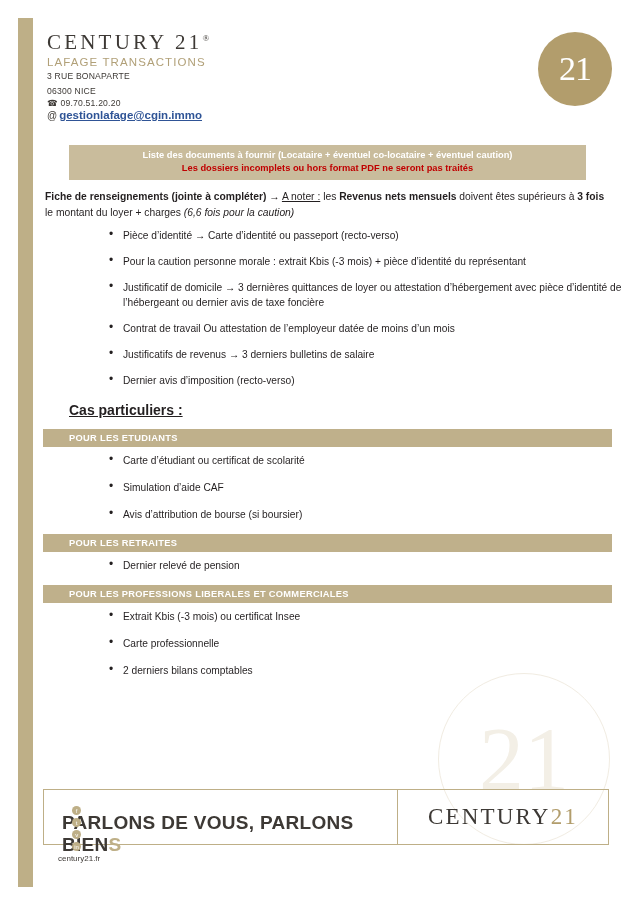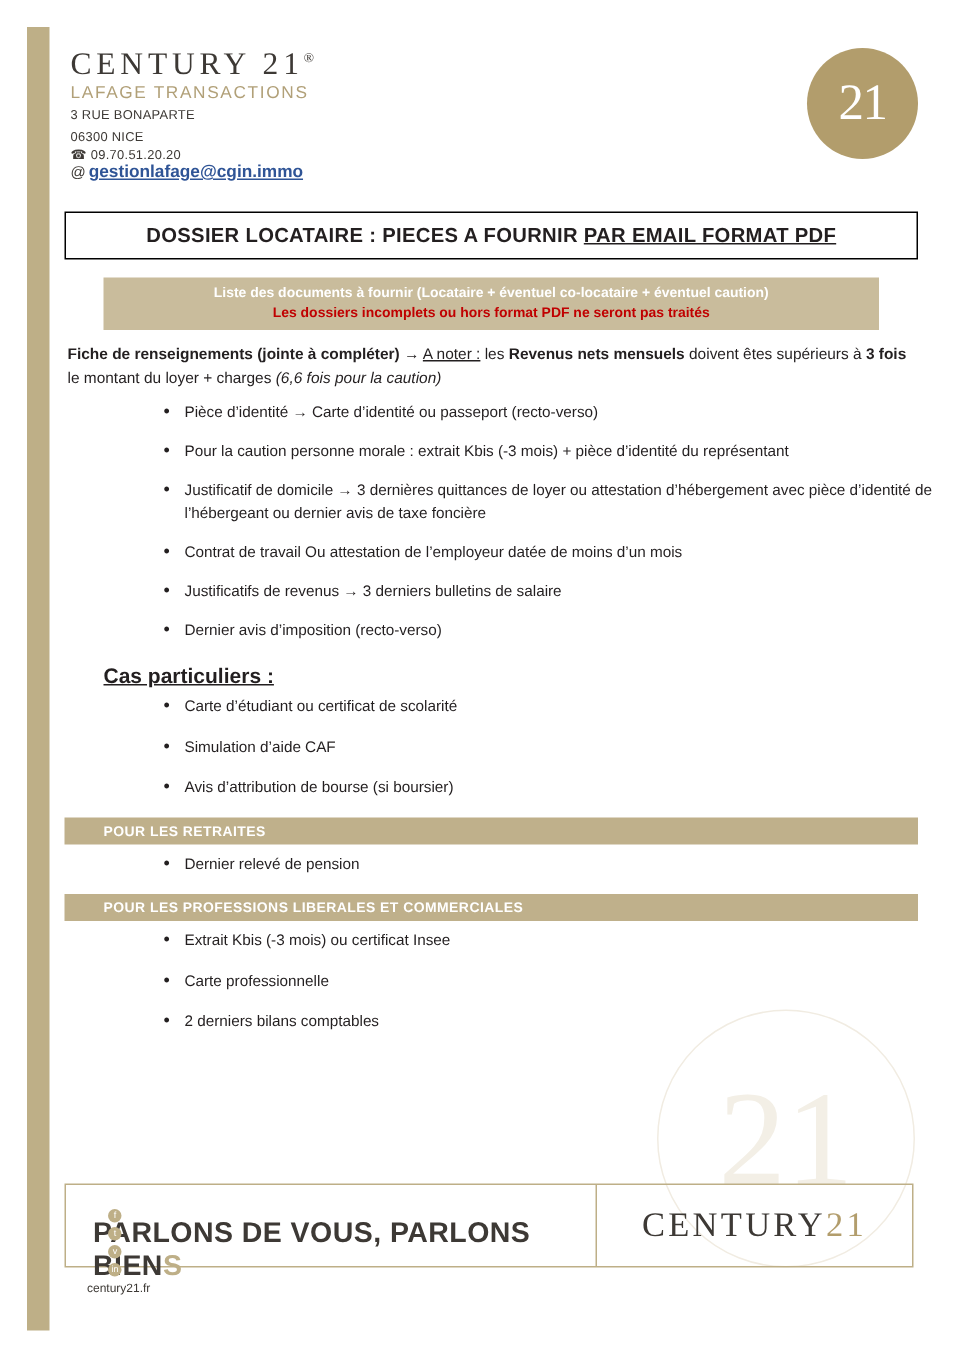--- a/index.html
+++ b/index.html
@@ -313,23 +313,20 @@
     <div class="header">
       <div class="brand-name"><span>CENTURY 21</span><span class="reg">®</span></div>
       <div class="brand-sub">LAFAGE TRANSACTIONS</div>
       <div class="addr">3 RUE BONAPARTE</div>
       <div class="addr">06300 NICE</div>
       <div class="phone-line">☎ 09.70.51.20.20</div>
       <div class="email-line"><span class="at-glyph">@</span><a href="#">gestionlafage@cgin.immo</a></div>
       <div class="logo-circle">21</div>
     </div>
 
-    <div class="title-box">
-      <span>DOSSIER LOCATAIRE : PIECES A FOURNIR </span><span class="ul">PAR EMAIL FORMAT PDF</span>
-    </div>
 
     <div class="notice">
       <div class="l1">Liste des documents à fournir (Locataire + éventuel co-locataire + éventuel caution)</div>
       <div class="l2">Les dossiers incomplets ou hors format PDF ne seront pas traités</div>
     </div>
 
     <div class="intro">
       <b>Fiche de renseignements (jointe à compléter)</b><span> → </span><span class="u">A noter :</span><span> les </span><b>Revenus nets mensuels</b><span> doivent êtes supérieurs à </span><b>3 fois</b><span> le montant du loyer + charges </span><i>(6,6 fois pour la caution)</i>
     </div>
 
@@ -337,20 +334,21 @@
       <li>Pièce d’identité → Carte d’identité ou passeport (recto-verso)</li>
       <li>Pour la caution personne morale : extrait Kbis (-3 mois) + pièce d’identité du représentant</li>
       <li>Justificatif de domicile → 3 dernières quittances de loyer ou attestation d’hébergement avec pièce d’identité de l’hébergeant ou dernier avis de taxe foncière</li>
       <li>Contrat de travail Ou attestation de l’employeur datée de moins d’un mois</li>
       <li>Justificatifs de revenus → 3 derniers bulletins de salaire</li>
       <li>Dernier avis d’imposition (recto-verso)</li>
     </ul>
 
     <div class="cas-title">Cas particuliers :</div>
 
+    <div class="band">POUR LES ETUDIANTS</div>
     <ul class="catlist">
       <li>Carte d’étudiant ou certificat de scolarité</li>
       <li>Simulation d’aide CAF</li>
       <li>Avis d’attribution de bourse (si boursier)</li>
     </ul>
 
     <div class="band">POUR LES RETRAITES</div>
     <ul class="catlist">
       <li>Dernier relevé de pension</li>
     </ul>

